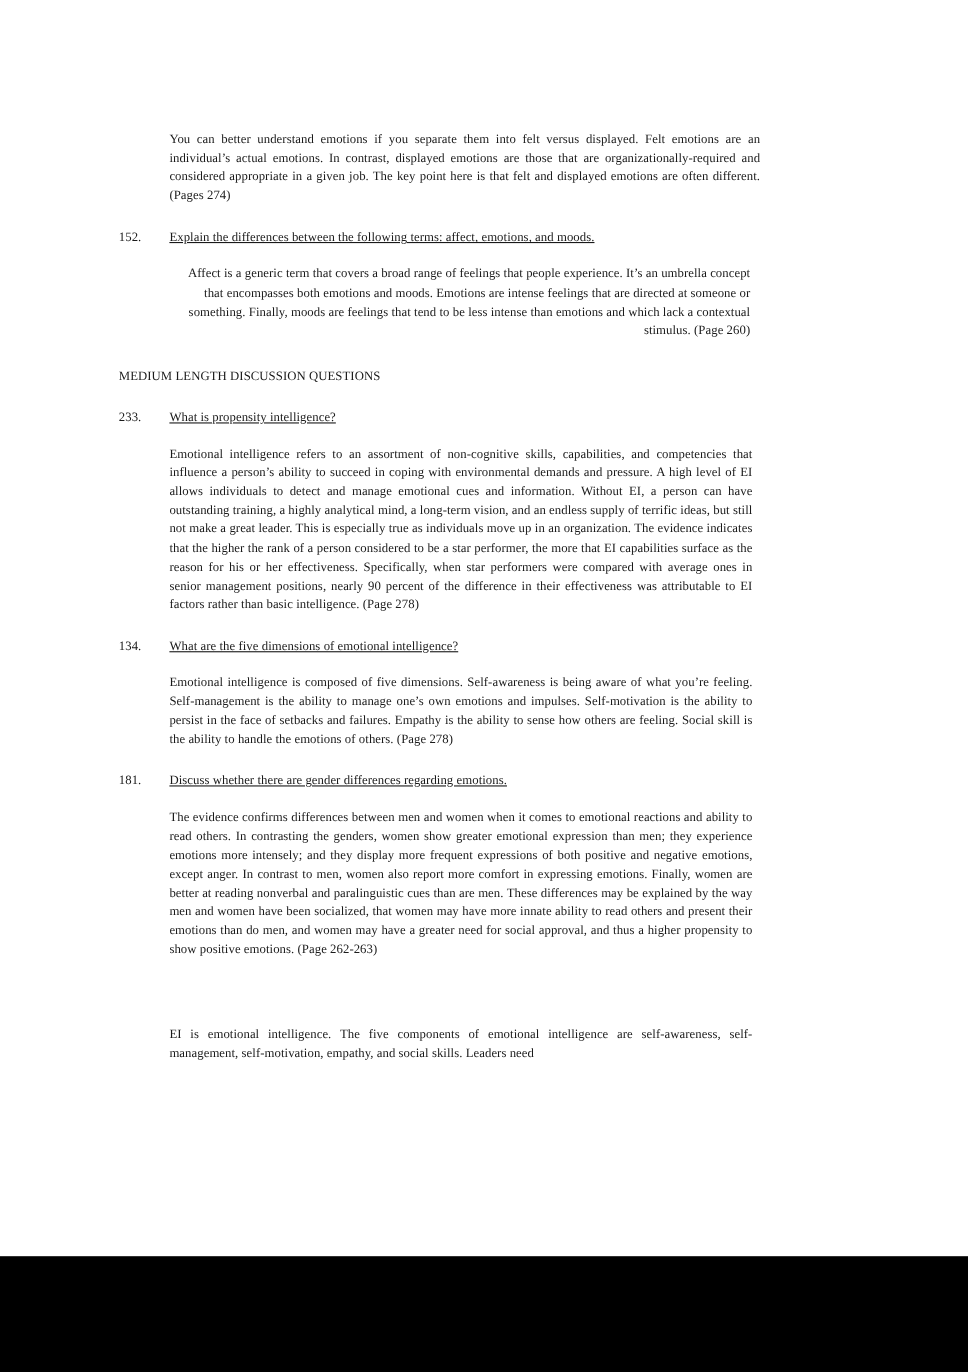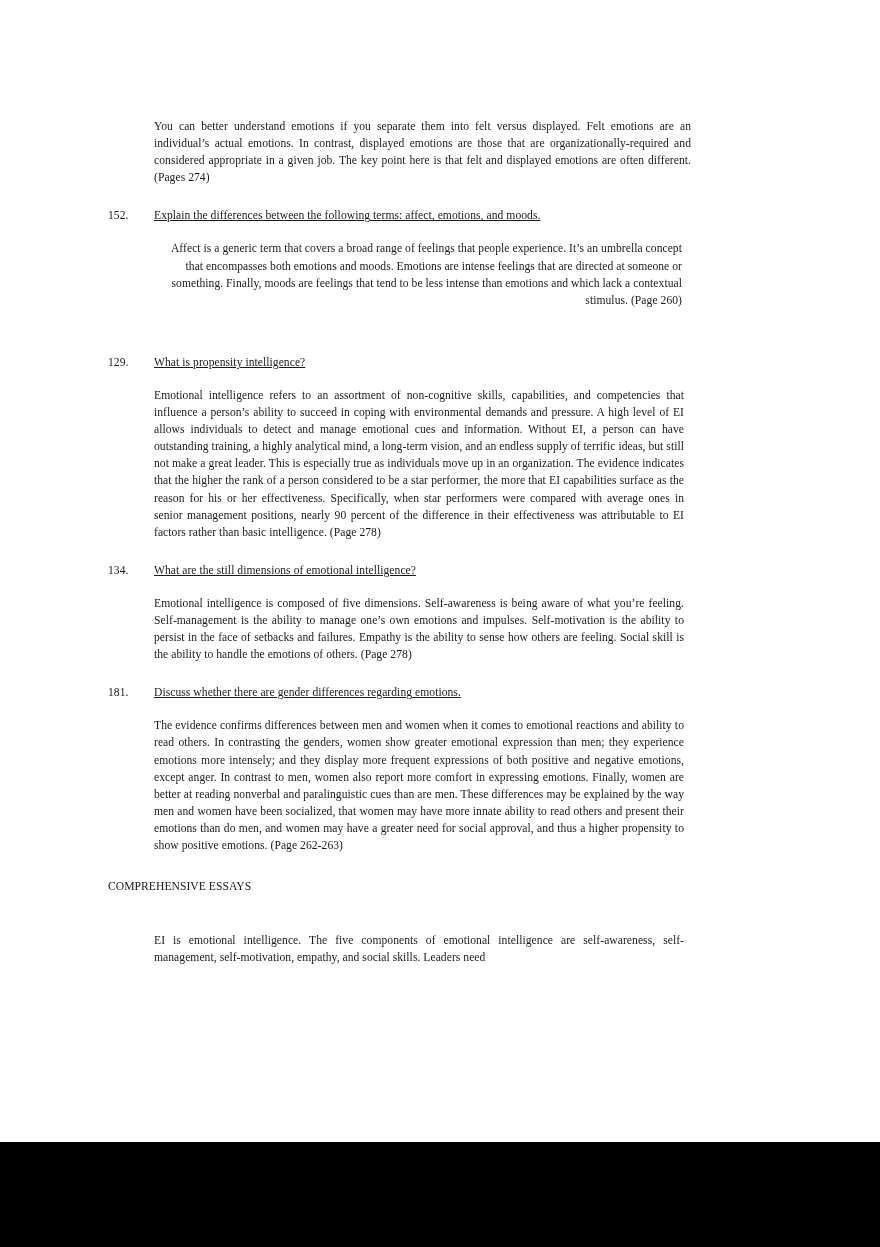--- a/index.html
+++ b/index.html
@@ -111,57 +111,57 @@
       <span class="q-num">152.</span>
       <span class="q-text">Explain the differences between the following terms:  affect, emotions, and moods.</span>
     </div>
 
     <div class="gap-sm"></div>
 
     <p class="para ragged">Affect is a generic term that covers a broad range of feelings that people experience.  It’s an umbrella concept that encompasses both emotions and moods.  Emotions are intense feelings that are directed at someone or something.  Finally, moods are feelings that tend to be less intense than emotions and which lack a contextual stimulus.  (Page 260)</p>
 
     <div class="gap-lg"></div>
 
+    <p class="section-heading">MEDIUM LENGTH DISCUSSION QUESTIONS</p>
 
     <div class="gap-md"></div>
 
     <div class="q-row">
-      <span class="q-num">129.</span>
+      <span class="q-num">233.</span>
       <span class="q-text">What is propensity intelligence?</span>
     </div>
 
     <div class="gap-sm"></div>
 
     <p class="para">Emotional intelligence refers to an assortment of non-cognitive skills, capabilities, and competencies that influence a person’s ability to succeed in coping with environmental demands and pressure.  A high level of EI allows individuals to detect and manage emotional cues and information. Without EI, a person can have outstanding training, a highly analytical mind, a long-term vision, and an endless supply of terrific ideas, but still not make a great leader. This is especially true as individuals move up in an organization. The evidence indicates that the higher the rank of a person considered to be a star performer, the more that EI capabilities surface as the reason for his or her effectiveness. Specifically, when star performers were compared with average ones in senior management positions, nearly 90 percent of the difference in their effectiveness was attributable to EI factors rather than basic intelligence.  (Page 278)</p>
 
     <div class="gap-md"></div>
 
     <div class="q-row">
       <span class="q-num">134.</span>
-      <span class="q-text">What are the still dimensions of emotional intelligence?</span>
+      <span class="q-text">What are the five dimensions of emotional intelligence?</span>
     </div>
 
     <div class="gap-sm"></div>
 
     <p class="para">Emotional intelligence is composed of five dimensions.  Self-awareness is being aware of what you’re feeling.  Self-management is the ability to manage one’s own emotions and impulses.  Self-motivation is the ability to persist in the face of setbacks and failures. Empathy is the ability to sense how others are feeling.  Social skill is the ability to handle the emotions of others.  (Page 278)</p>
 
     <div class="gap-md"></div>
 
     <div class="q-row">
       <span class="q-num">181.</span>
       <span class="q-text">Discuss whether there are gender differences regarding emotions.</span>
     </div>
 
     <div class="gap-sm"></div>
 
     <p class="para">The evidence confirms differences between men and women when it comes to emotional reactions and ability to read others.  In contrasting the genders, women show greater emotional expression than men; they experience emotions more intensely; and they display more frequent expressions of both positive and negative emotions, except anger. In contrast to men, women also report more comfort in expressing emotions.  Finally, women are better at reading nonverbal and paralinguistic cues than are men.  These differences may be explained by the way men and women have been socialized, that women may have more innate ability to read others and present their emotions than do men, and women may have a greater need for social approval, and thus a higher propensity to show positive emotions.  (Page 262-263)</p>
 
     <div class="gap-lg"></div>
 
-    <p class="section-heading">COMPREHENSIVE ESSAYS</p>
 
     <div class="gap-md"></div>
 
 
     <div class="gap-sm"></div>
 
     <p class="para">EI is emotional intelligence.  The five components of emotional intelligence are self-awareness, self-management, self-motivation, empathy, and social skills.  Leaders need</p>
 
   </div>
 </div>

